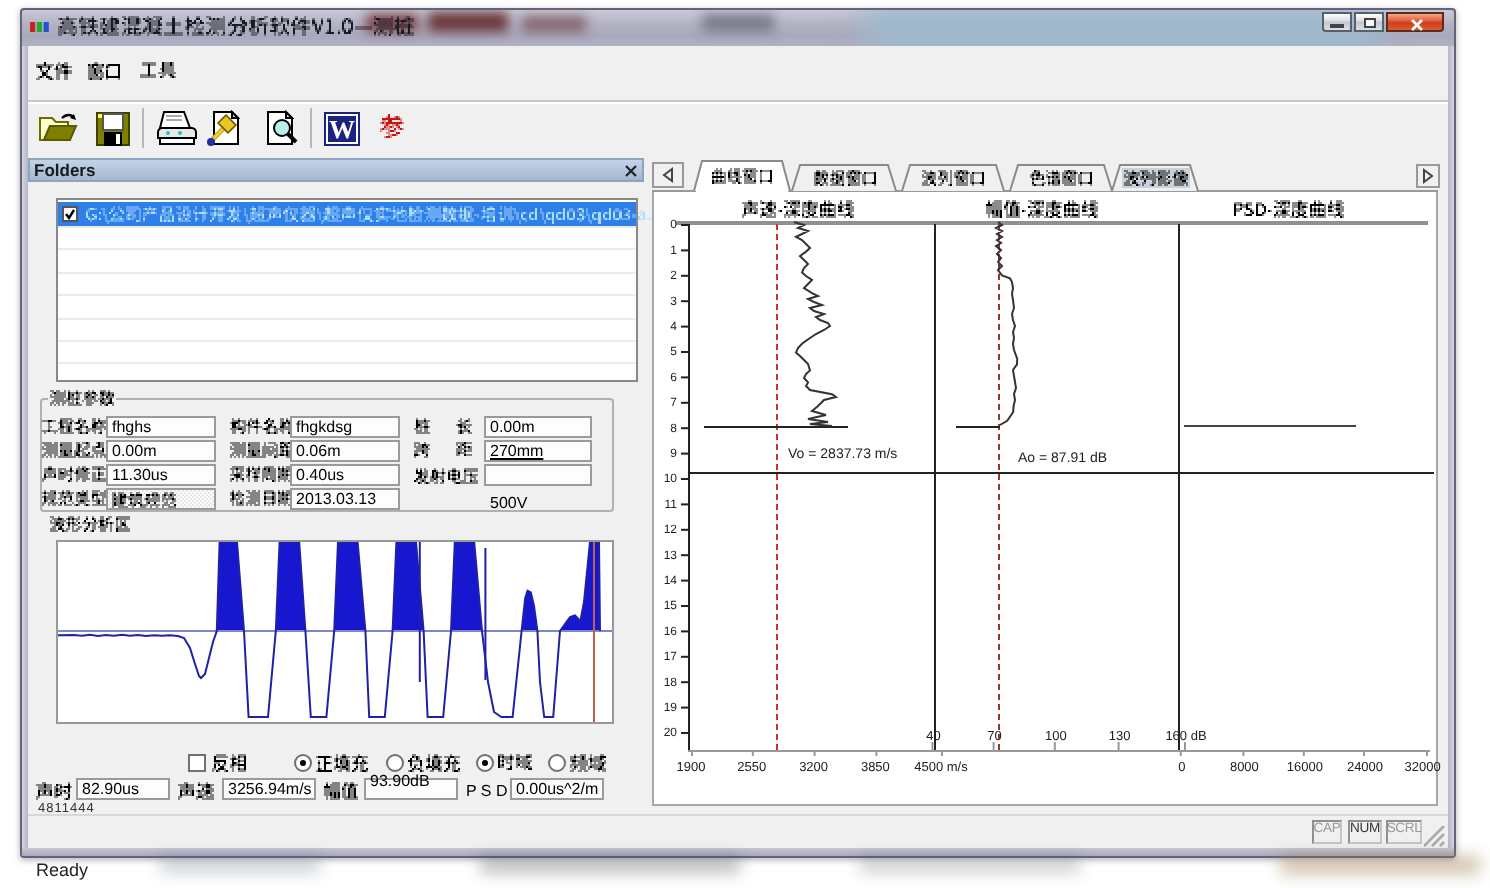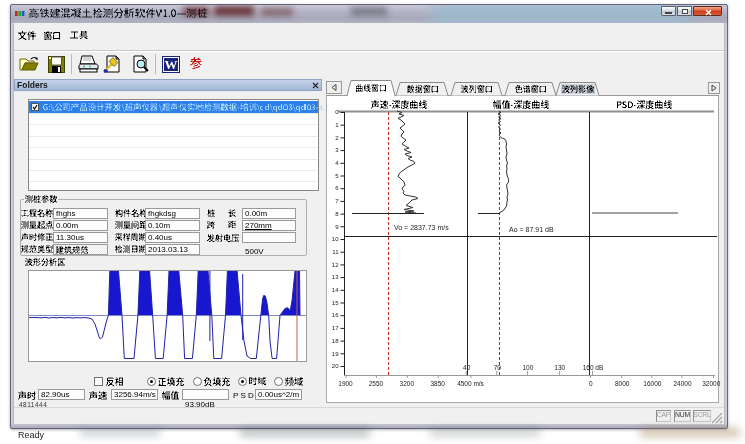--- a/index.html
+++ b/index.html
@@ -159,21 +159,21 @@
       <path d="M22 0.5h1M28 0.5h1M9 1.5h1M18 1.5h1M28 1.5h1M18 2.5h1M27 2.5h2M18 3.5h1M30 3.5h1M9 4.5h1M11 4.5h1M14 4.5h1M18 4.5h1M30 4.5h1M11 5.5h1M17 5.5h1M23 5.5h1M11 6.5h2M17 6.5h2M22 6.5h1" stroke="#000" stroke-width="1" shape-rendering="crispEdges" fill="none"></path>
       <path d="M0 0.5h5M6 0.5h2M9 0.5h6M17 0.5h2M20 0.5h2M23 0.5h1M27 0.5h1M29 0.5h2M1 1.5h7M10 1.5h5M17 1.5h1M19 1.5h1M22 1.5h2M29 1.5h2M0 2.5h1M2 2.5h6M9 2.5h6M17 2.5h1M19 2.5h1M21 2.5h3M25 2.5h2M29 2.5h2M0 3.5h8M9 3.5h6M17 3.5h1M20 3.5h3M25 3.5h2M2 4.5h6M10 4.5h1M12 4.5h2M16 4.5h2M19 4.5h2M25 4.5h5M1 5.5h7M9 5.5h2M12 5.5h3M16 5.5h1M18 5.5h1M20 5.5h2M26 5.5h5M0 6.5h2M3 6.5h2M6 6.5h2M9 6.5h2M13 6.5h2M16 6.5h1M20 6.5h2M23 6.5h1M25 6.5h1M27 6.5h1M29 6.5h3M0 7.5h1M2 7.5h1M4 7.5h1M6 7.5h1M8 7.5h9M18 7.5h8M27 7.5h1M29 7.5h1M31 7.5h1" stroke="#000" stroke-opacity="0.45" stroke-width="1" shape-rendering="crispEdges" fill="none"></path>
     </svg>
 <div class="abs" style="left:53px;top:220px;width:55px;height:11px;background:#fdfdfd;border:1px solid #9a9a9a;"></div>
 <div class="abs lt" style="left:56px;top:221px;font-size:8px;line-height:10px;color:#000;white-space:nowrap;">0.00m</div>
 <svg style="position:absolute;left:115px;top:221px;" width="32" height="8" viewBox="0 0 32 8">
       <path d="M25 0.5h2M29 0.5h2M9 1.5h1M27 1.5h1M25 2.5h2M28 2.5h1M9 4.5h1M11 4.5h1M14 4.5h1M26 4.5h1M28 4.5h1M11 5.5h1M28 5.5h1M11 6.5h2M25 6.5h2M28 6.5h1M22 7.5h1" stroke="#000" stroke-width="1" shape-rendering="crispEdges" fill="none"></path>
       <path d="M0 0.5h5M6 0.5h2M9 0.5h6M17 0.5h1M19 0.5h4M27 0.5h2M31 0.5h1M1 1.5h7M10 1.5h5M17 1.5h1M22 1.5h2M25 1.5h1M28 1.5h1M0 2.5h1M2 2.5h6M9 2.5h6M16 2.5h6M23 2.5h1M27 2.5h1M29 2.5h3M0 3.5h8M9 3.5h6M16 3.5h4M21 3.5h3M25 3.5h2M28 3.5h1M30 3.5h2M2 4.5h6M10 4.5h1M12 4.5h2M16 4.5h8M25 4.5h1M27 4.5h1M29 4.5h3M1 5.5h7M9 5.5h2M12 5.5h3M16 5.5h6M23 5.5h1M25 5.5h2M29 5.5h2M0 6.5h2M3 6.5h2M6 6.5h2M9 6.5h2M13 6.5h2M16 6.5h2M19 6.5h2M22 6.5h3M27 6.5h1M29 6.5h3M0 7.5h1M2 7.5h1M4 7.5h1M6 7.5h1M8 7.5h10M23 7.5h1M28 7.5h4" stroke="#000" stroke-opacity="0.45" stroke-width="1" shape-rendering="crispEdges" fill="none"></path>
     </svg>
 <div class="abs" style="left:145px;top:220px;width:55px;height:11px;background:#fdfdfd;border:1px solid #9a9a9a;"></div>
-<div class="abs lt" style="left:148px;top:221px;font-size:8px;line-height:10px;color:#000;white-space:nowrap;">0.10m</div>
+<div class="abs lt" style="left:148px;top:221px;font-size:8px;line-height:10px;color:#000;white-space:nowrap;">0.06m</div>
 <svg style="position:absolute;left:207px;top:221px;" width="8" height="8" viewBox="0 0 8 8">
       <path d="M4 1.5h2M4 2.5h1M6 2.5h1M4 4.5h1M4 5.5h1M0 6.5h2M6 6.5h1" stroke="#000" stroke-width="1" shape-rendering="crispEdges" fill="none"></path>
       <path d="M0 0.5h3M5 0.5h1M0 1.5h1M2 1.5h2M6 1.5h2M0 2.5h4M5 2.5h1M1 3.5h7M0 4.5h4M5 4.5h2M0 5.5h2M5 5.5h2M2 6.5h1M0 7.5h1M5 7.5h2" stroke="#000" stroke-opacity="0.45" stroke-width="1" shape-rendering="crispEdges" fill="none"></path>
     </svg>
 <svg style="position:absolute;left:228px;top:221px;" width="8" height="7" viewBox="0 0 8 7">
       <path d="M4 0.5h1M3 1.5h1M1 2.5h1M4 2.5h1M6 2.5h1M4 4.5h1M1 5.5h1M4 6.5h1" stroke="#000" stroke-width="1" shape-rendering="crispEdges" fill="none"></path>
       <path d="M0 0.5h4M5 0.5h3M0 1.5h1M2 1.5h1M4 1.5h1M2 2.5h1M5 2.5h1M7 2.5h1M0 3.5h5M6 3.5h2M0 4.5h3M5 4.5h3M0 5.5h1M2 5.5h3M0 6.5h2M5 6.5h3" stroke="#000" stroke-opacity="0.45" stroke-width="1" shape-rendering="crispEdges" fill="none"></path>
     </svg>
 <div class="abs" style="left:242px;top:220px;width:54px;height:11px;background:#fdfdfd;border:1px solid #9a9a9a;"></div>
 <div class="abs lt" style="left:245px;top:221px;font-size:8px;line-height:10px;color:#000;white-space:nowrap;text-decoration:underline;">270mm</div>
@@ -261,21 +261,21 @@
       <path d="M4 1.5h1M10 1.5h1M14 1.5h2M4 2.5h1M14 2.5h2M12 3.5h1M1 4.5h1M4 4.5h1M7 4.5h1M10 4.5h1M14 4.5h2M1 5.5h1M4 5.5h1M7 5.5h1M14 5.5h2M1 6.5h1M7 6.5h1M10 7.5h2" stroke="#000" stroke-width="1" shape-rendering="crispEdges" fill="none"></path>
       <path d="M3 0.5h2M10 0.5h1M14 0.5h1M0 1.5h4M5 1.5h3M11 1.5h3M16 1.5h2M1 2.5h3M5 2.5h3M12 2.5h2M16 2.5h1M1 3.5h7M14 3.5h4M2 4.5h2M5 4.5h2M9 4.5h1M11 4.5h3M16 4.5h2M3 5.5h1M6 5.5h1M10 5.5h2M13 5.5h1M16 5.5h1M2 6.5h5M10 6.5h5M16 6.5h2M0 7.5h2M9 7.5h1M12 7.5h1M14 7.5h4M0 8.5h1M9 8.5h1M12 8.5h6" stroke="#000" stroke-opacity="0.45" stroke-width="1" shape-rendering="crispEdges" fill="none"></path>
     </svg>
 <div class="abs" style="left:111px;top:389px;width:47px;height:11px;background:#fdfdfd;border:1px solid #9a9a9a;"></div>
 <div class="abs lt" style="left:114px;top:390px;font-size:8px;line-height:10px;color:#000;white-space:nowrap;">3256.94m/s</div>
 <svg style="position:absolute;left:162px;top:391px;" width="17" height="9" viewBox="0 0 17 9">
       <path d="M1 1.5h1M10 1.5h1M13 1.5h2M0 2.5h3M13 2.5h1M9 3.5h1M12 3.5h1M15 3.5h1M12 4.5h1M15 4.5h1M3 5.5h1M5 5.5h1M7 5.5h1M12 5.5h1M15 5.5h1M3 6.5h1M5 6.5h1M7 6.5h1M12 6.5h1M15 6.5h1M5 7.5h1M7 7.5h1M12 7.5h1M15 7.5h1" stroke="#000" stroke-width="1" shape-rendering="crispEdges" fill="none"></path>
       <path d="M1 0.5h1M4 0.5h4M10 0.5h2M13 0.5h2M3 1.5h5M11 1.5h2M15 1.5h2M3 2.5h5M9 2.5h2M12 2.5h1M14 2.5h2M0 3.5h8M10 3.5h1M13 3.5h2M0 4.5h8M9 4.5h2M13 4.5h2M0 5.5h3M4 5.5h1M6 5.5h1M9 5.5h2M13 5.5h2M0 6.5h3M4 6.5h1M6 6.5h1M9 6.5h2M13 6.5h2M1 7.5h1M3 7.5h2M6 7.5h1M9 7.5h3M13 7.5h2M16 7.5h1M1 8.5h1M3 8.5h5M10 8.5h7" stroke="#000" stroke-opacity="0.45" stroke-width="1" shape-rendering="crispEdges" fill="none"></path>
     </svg>
 <div class="abs" style="left:182px;top:389px;width:47px;height:11px;background:#fdfdfd;border:1px solid #9a9a9a;"></div>
-<div class="abs lt" style="left:185px;top:400px;font-size:8px;line-height:10px;color:#000;white-space:nowrap;">93.90dB</div>
+<div class="abs lt" style="left:185px;top:386px;font-size:8px;line-height:10px;color:#000;white-space:nowrap;">93.90dB</div>
 <div class="abs lt" style="left:233px;top:391px;font-size:8px;line-height:10px;color:#000;white-space:nowrap;">P S D</div>
 <div class="abs" style="left:255px;top:389px;width:47px;height:11px;background:#fdfdfd;border:1px solid #9a9a9a;"></div>
 <div class="abs lt" style="left:258px;top:390px;font-size:8px;line-height:10px;color:#000;white-space:nowrap;text-align:center;">0.00us^2/m</div>
 <div class="abs lt" style="left:19px;top:401px;font-size:6.5px;line-height:8.5px;color:#333;white-space:nowrap;letter-spacing:.5px">4811444</div>
 <div class="abs" style="left:326px;top:79px;width:397px;height:324px;background:#f0f0f0;"></div>
 <svg class="abs" style="left:326px;top:78px" width="397" height="20" viewBox="0 0 397 20">
       <path d="M0 17.5H393" stroke="#999" stroke-width="1"></path>
       <path d="M21 17.5 L25 2.5 L65 2.5 L69 17.5" fill="#ffffff" stroke="#8a8a8a" stroke-width="1"></path>
       <path d="M22 17.5 H68" stroke="#ffffff" stroke-width="1.6"></path>
       <path d="M70 17.5 L74 4.5 L118 4.5 L122 17.5" fill="#f0f0f0" stroke="#8a8a8a" stroke-width="1"></path>

